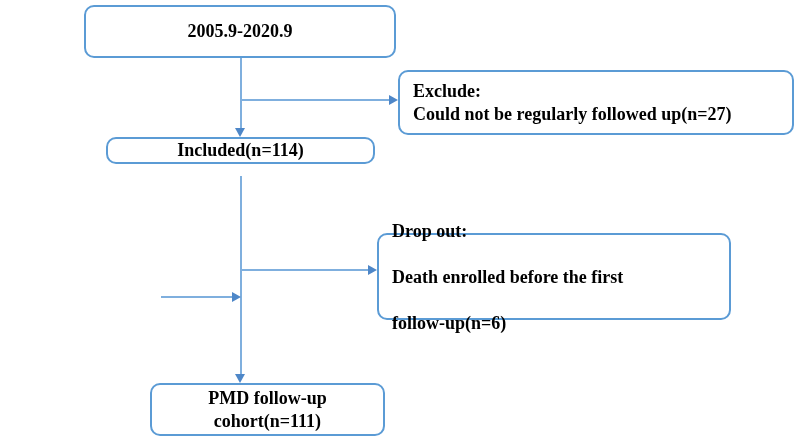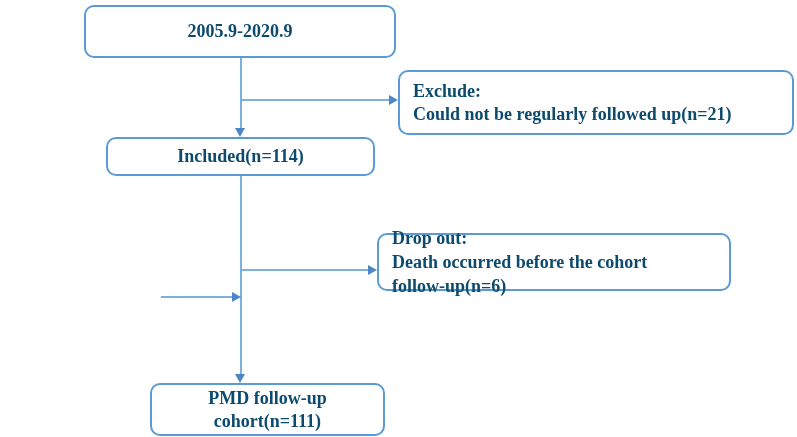--- a/index.html
+++ b/index.html
@@ -12,21 +12,21 @@
   }
   .box{
     position:absolute;
     box-sizing:border-box;
     border:2px solid #5B9BD5;
     border-radius:10px;
     background:#ffffff;
     display:flex;
     flex-direction:column;
     justify-content:center;
-    color:#0c4a6e;
+    color:#000000;
     font-weight:700;
     font-size:18px;
     line-height:23px;
   }
   .box.center{align-items:center;text-align:center;}
   .box.left{align-items:flex-start;text-align:left;padding-left:13px;padding-right:4px;}
   .hline{position:absolute;height:2px;background:#7FAFDE;}
   .vline{position:absolute;width:2px;background:#7FAFDE;}
   .arrow-down{
     position:absolute;width:0;height:0;
@@ -46,30 +46,30 @@
 <body>
 
 <div class="canvas">
 
   <div class="box center" style="left:84px;top:5px;width:312px;height:53px;">
     <span class="tline">2005.9-2020.9</span>
   </div>
 
   <div class="box left" style="left:398px;top:70px;width:396px;height:65px;">
     <span class="tline">Exclude:</span>
-    <span class="tline">Could not be regularly followed up(n=21)</span>
+    <span class="tline">Could not be regularly followed up(n=27)</span>
   </div>
 
-  <div class="box center" style="left:106px;top:137px;width:269px;height:39px;">
+  <div class="box center" style="left:106px;top:137px;width:269px;height:27px;">
     <span class="tline">Included(n=114)</span>
   </div>
 
-  <div class="box left" style="left:377px;top:233px;width:354px;height:58px;line-height:24px;">
+  <div class="box left" style="left:377px;top:233px;width:354px;height:87px;line-height:24px;gap:22px;">
     <span class="tline">Drop out:</span>
-    <span class="tline">Death occurred before the cohort</span>
+    <span class="tline">Death enrolled before the first</span>
     <span class="tline">follow-up(n=6)</span>
   </div>
 
 
   <div class="box center" style="left:118px;top:383px;width:235px;height:53px;margin-left:32px;">
     <span class="tline">PMD follow-up</span>
     <span class="tline">cohort(n=111)</span>
   </div>
 
   <div class="vline" style="left:240px;top:58px;height:72px;"></div>

